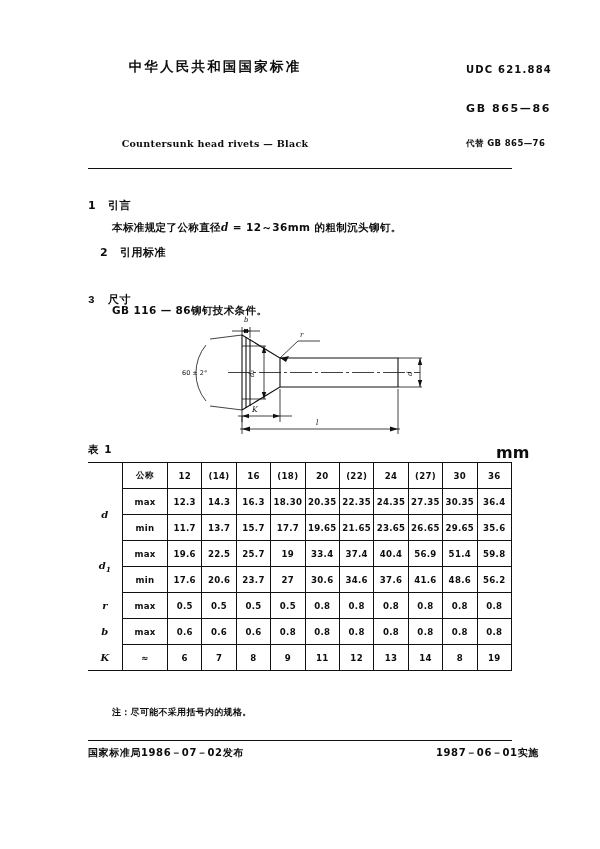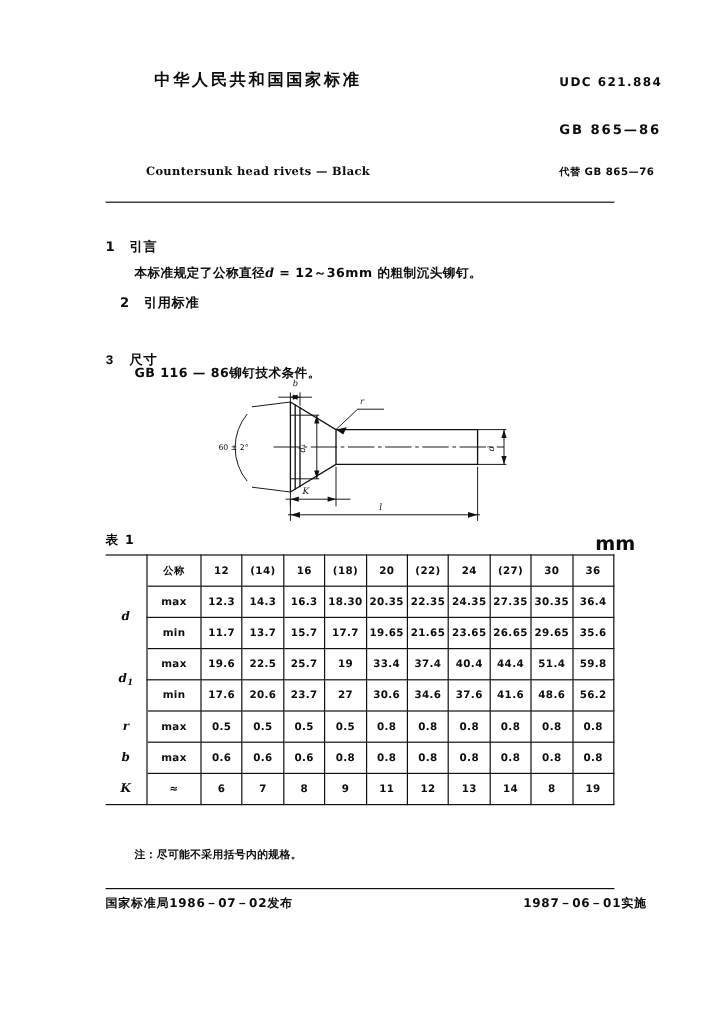--- a/index.html
+++ b/index.html
@@ -366,21 +366,21 @@
         <tr>
           <td class="sym-nobox lbl-sym" rowspan="2">d<span class="subidx">1</span></td>
           <td class="lbl-mm">max</td>
           <td>19.6</td>
           <td>22.5</td>
           <td>25.7</td>
           <td>19</td>
           <td>33.4</td>
           <td>37.4</td>
           <td>40.4</td>
-          <td>44.4</td>
+          <td>56.9</td>
           <td>51.4</td>
           <td>59.8</td>
         </tr>
         <tr>
           <td class="lbl-mm">min</td>
           <td>17.6</td>
           <td>20.6</td>
           <td>23.7</td>
           <td>27</td>
           <td>30.6</td>

